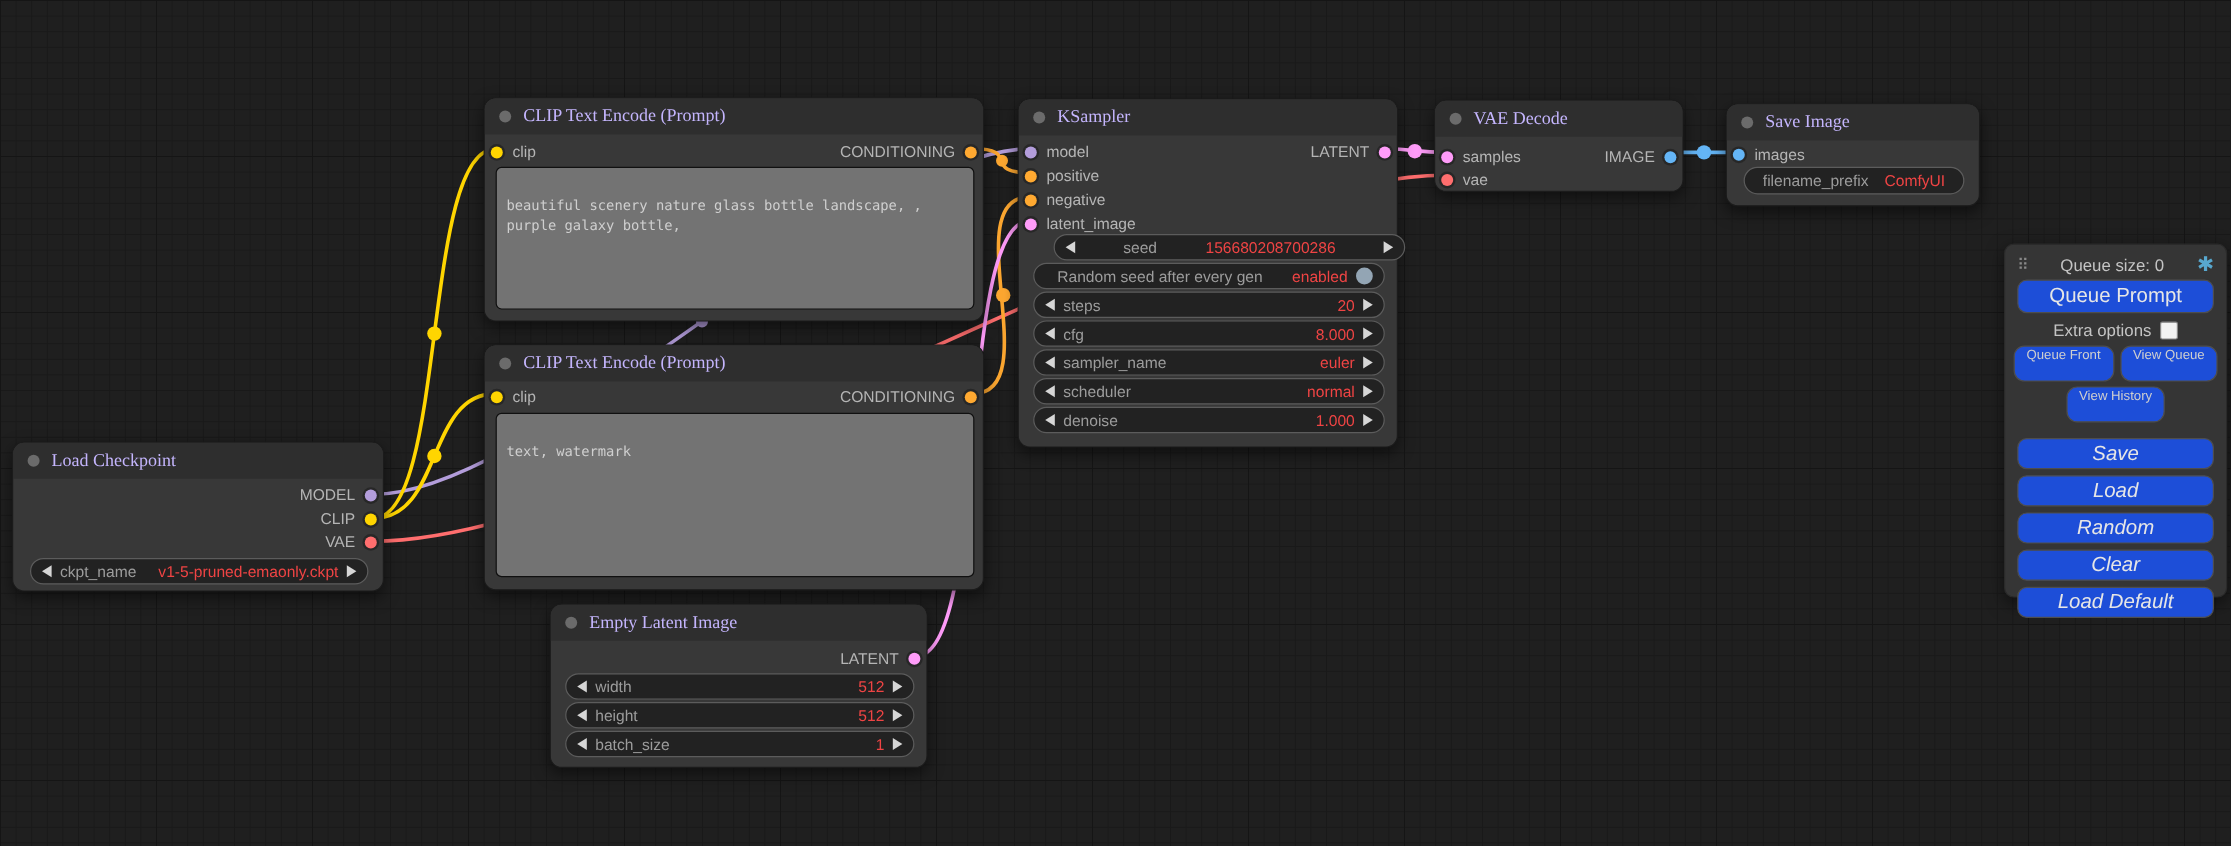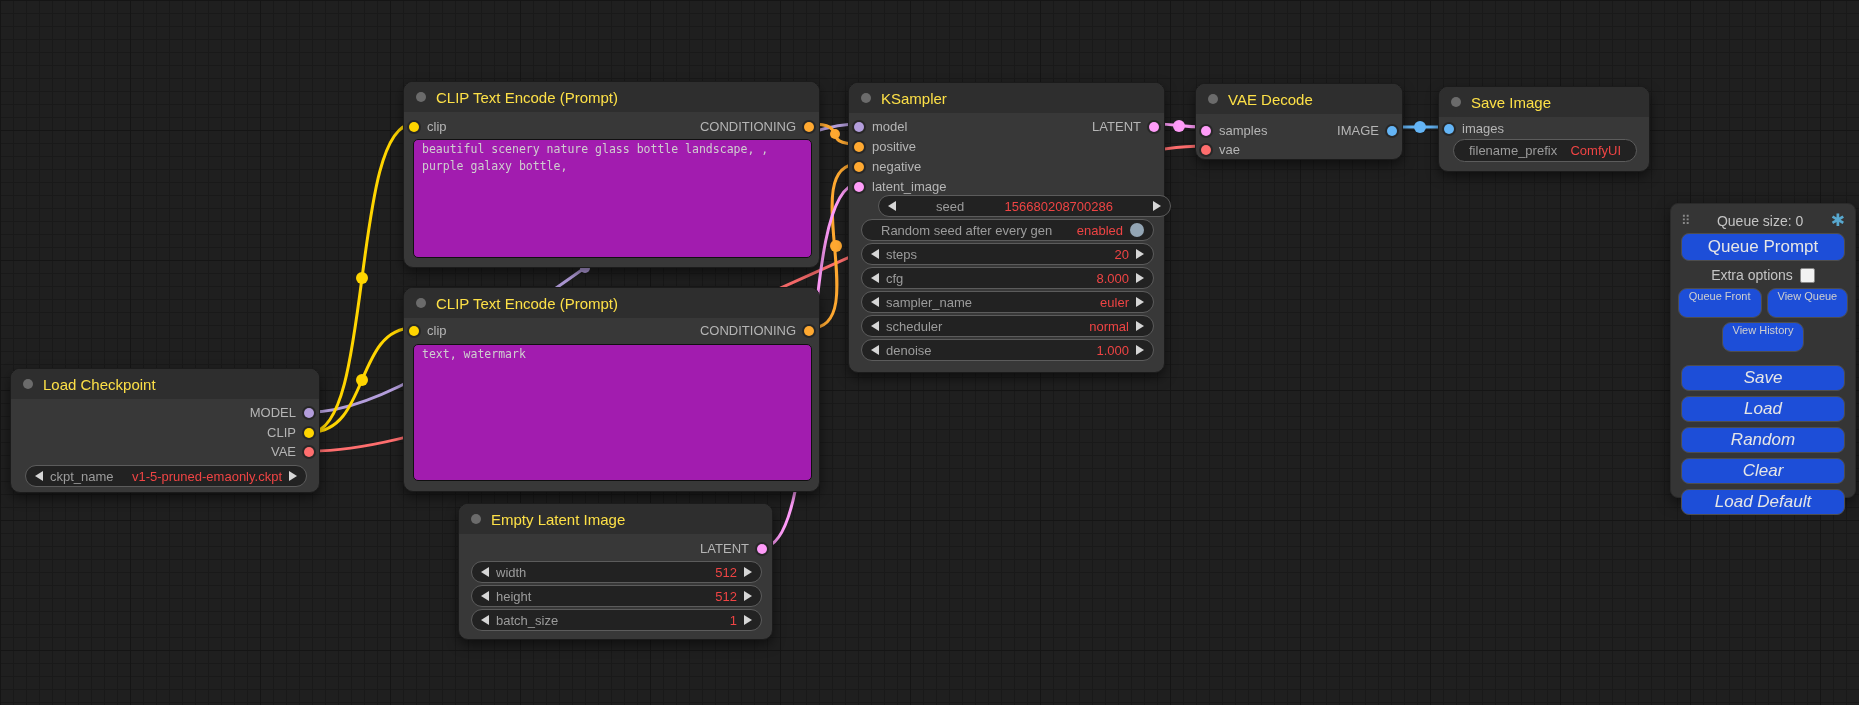--- a/index.html
+++ b/index.html
@@ -20,43 +20,43 @@
   .lk-cond{stroke:#FFA931}.lk-latent{stroke:#FF9CF9}.lk-image{stroke:#64B5F6}
   .dk-clip{fill:#FFD500}.dk-model{fill:#B39DDB}.dk-vae{fill:#FF6E6E}
   .dk-cond{fill:#FFA931}.dk-latent{fill:#FF9CF9}.dk-image{fill:#64B5F6}
 
   .node{
     position:absolute;z-index:2;background:#383838;border:1px solid #1b1b1b;
     border-radius:10px;box-shadow:0 5px 12px rgba(0,0,0,.5);box-sizing:border-box;
   }
   .tbar{position:absolute;left:0;top:0;right:0;height:30px;background:#2e2e2e;border-radius:9px 9px 0 0;}
   .ndot{position:absolute;left:12px;top:10px;width:10px;height:10px;border-radius:50%;background:#6b6b6b;}
-  .ntitle{position:absolute;left:32px;top:7px;font-size:15px;color:#fde047;white-space:nowrap;}
+  .ntitle{position:absolute;left:32px;top:7px;font-size:15px;color:#c4b5fd;white-space:nowrap;font-family:Liberation Serif, serif;}
   .port{position:absolute;display:flex;align-items:center;gap:8px;font-size:13px;color:#b5b5b5;white-space:nowrap;}
   .port.in{left:5px;}
   .port.out{right:5px;flex-direction:row-reverse;}
   .pdot{width:10px;height:10px;border-radius:50%;box-shadow:0 0 0 2px rgba(20,20,20,.45);}
   .c-clip{background:#FFD500}.c-model{background:#B39DDB}.c-vae{background:#FF6E6E}
   .c-cond{background:#FFA931}.c-latent{background:#FF9CF9}.c-image{background:#64B5F6}
 
   .widget{
     position:absolute;height:22px;background:#222;border:1px solid #5c5c5c;border-radius:12px;
     display:flex;align-items:center;box-sizing:border-box;padding:0 9px;gap:7px;font-size:13px;
   }
   .wlabel{color:#9c9c9c;flex:0 0 auto;}
   .wvalue{color:#ef4444;flex:1 1 auto;text-align:right;}
   .tri{width:0;height:0;flex:0 0 auto;}
   .tri.l{border-top:5px solid transparent;border-bottom:5px solid transparent;border-right:8px solid #d6d6d6;}
   .tri.r{border-top:5px solid transparent;border-bottom:5px solid transparent;border-left:8px solid #d6d6d6;}
   .toggle{width:14px;height:14px;border-radius:50%;background:#93a5b4;flex:0 0 auto;}
 
   .prompt{
-    position:absolute;background:#a21caf;border:1px solid #101010;border-radius:5px;
+    position:absolute;background:#737373;border:1px solid #101010;border-radius:5px;
     font-family:"DejaVu Sans Mono", monospace;font-size:11.5px;line-height:1.45;color:#cfcfcf;
-    padding:1px 8px;box-sizing:border-box;white-space:pre-wrap;overflow:hidden;
+    padding:23px 8px;box-sizing:border-box;white-space:pre-wrap;overflow:hidden;
   }
 
   
   #n-load{left:10px;top:368px;width:310px;height:125px;}
   #n-clip-pos{left:403px;top:81px;width:417px;height:187px;}
   #n-clip-neg{left:403px;top:287px;width:417px;height:205px;}
   #n-latent{left:458px;top:503px;width:315px;height:137px;}
   #n-ksampler{left:848px;top:82px;width:317px;height:291px;}
   #n-vae{left:1195px;top:83px;width:208px;height:77px;}
   #n-save{left:1438px;top:86px;width:212px;height:86px;}

